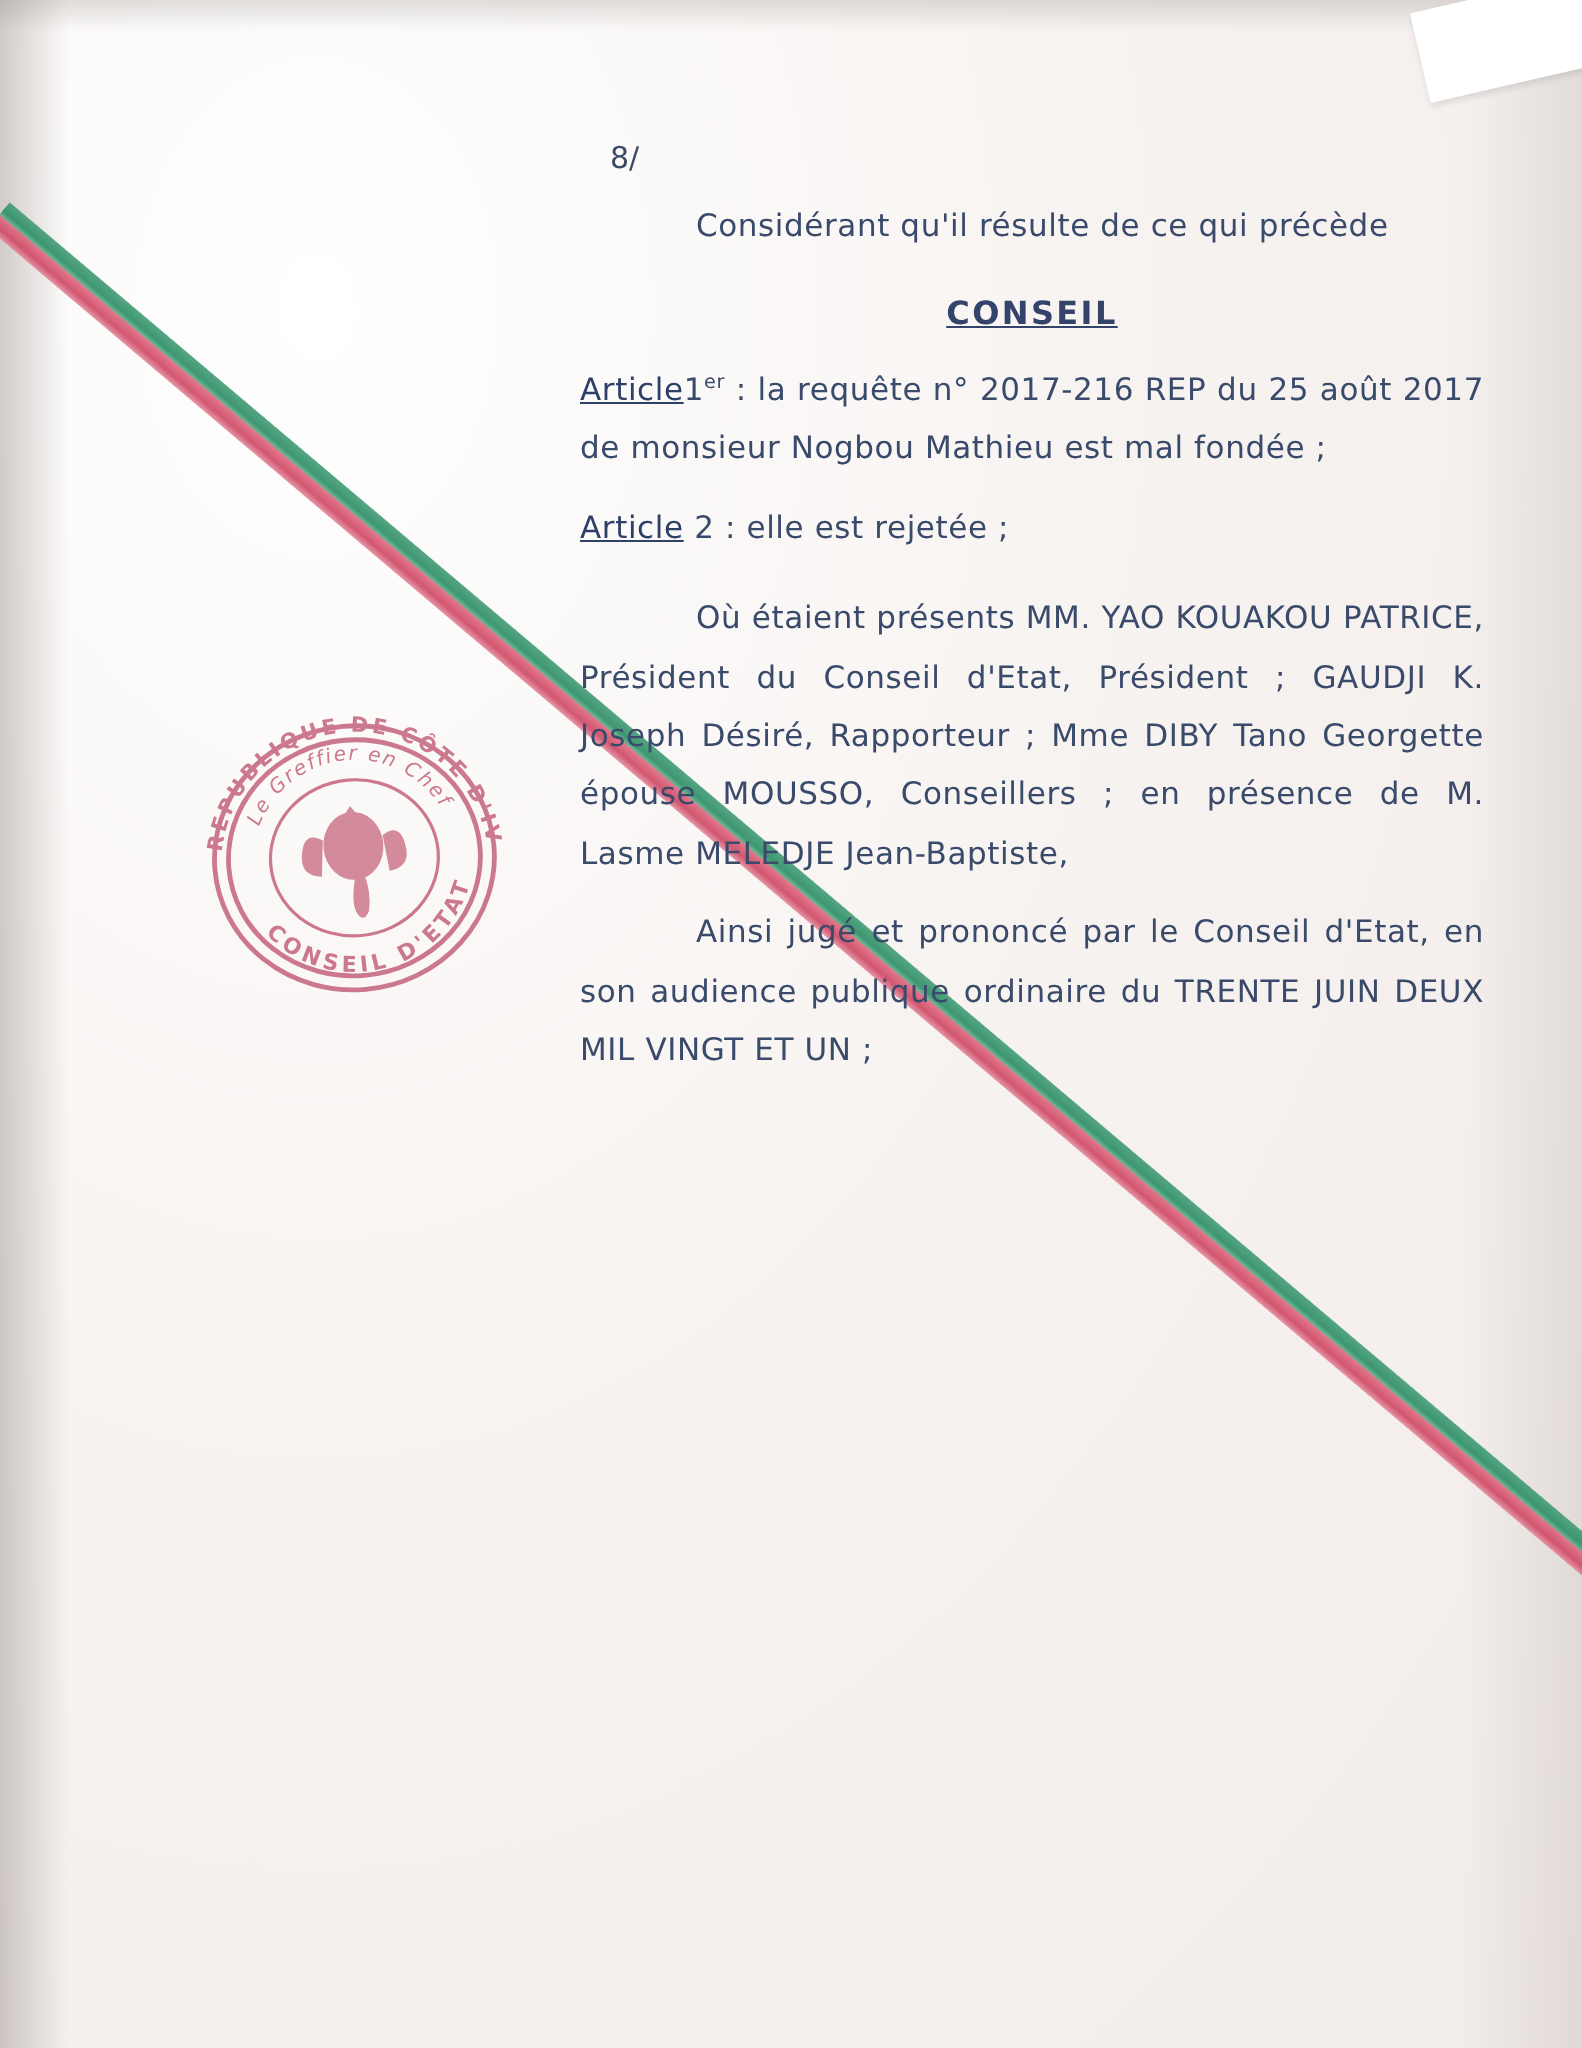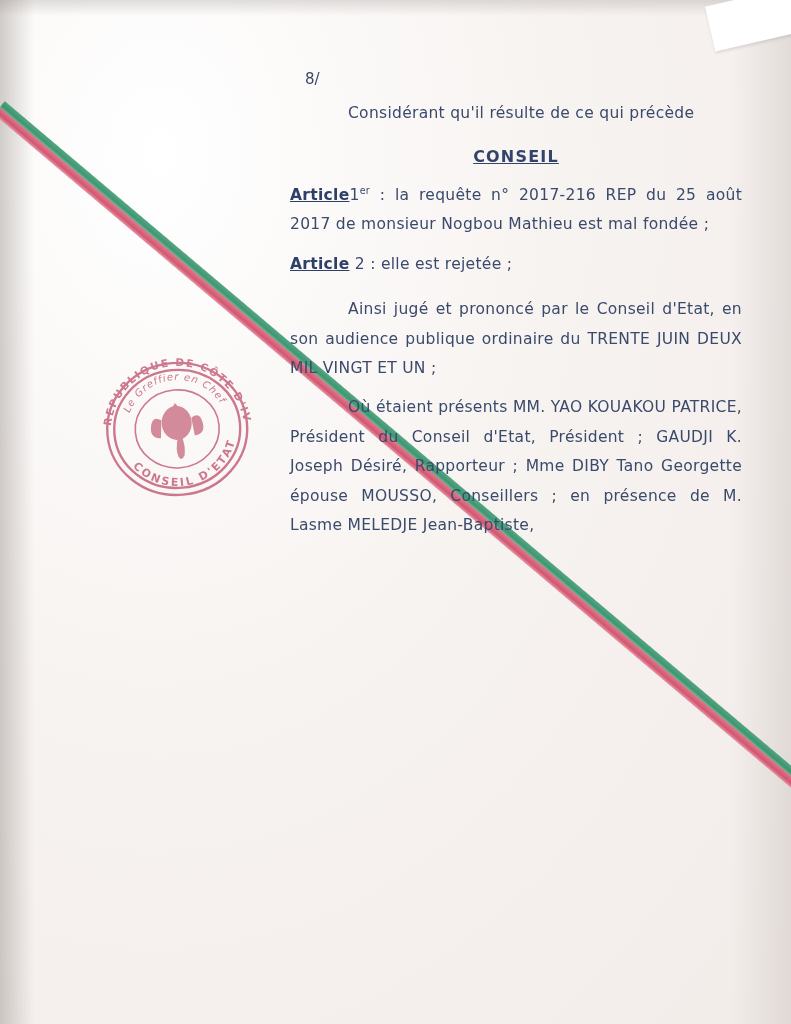--- a/index.html
+++ b/index.html
@@ -121,21 +121,21 @@
   .heading {
     text-align: center;
     font-weight: bold;
     text-decoration: underline;
     letter-spacing: 1.2px;
     margin: 14px 0 8px 0;
     font-size: 16px;
     color: #33436a;
   }
   .article-label {
-    font-weight: bold;
+    font-weight: normal;
     text-decoration: underline;
     color: #2f4068;
   }
   .article-num { font-weight: normal; text-decoration: none; }
   sup { font-size: 0.62em; }
   .spacer { height: 6px; }
 </style>
 </head>
 <body>
 
@@ -202,16 +202,16 @@
       <span class="article-label">Article</span>
       <span class="article-num">2</span>
       <span class="article-num">:</span>
       <span>elle est rejetée ;</span>
     </p>
 
 
 
     <div class="spacer"></div>
 
+    <p class="para indent">Où étaient présents MM. YAO KOUAKOU PATRICE, Président du Conseil d'Etat, Président ; GAUDJI K. Joseph Désiré, Rapporteur ; Mme DIBY Tano Georgette  épouse  MOUSSO, Conseillers ; en présence de M. Lasme MELEDJE Jean-Baptiste,</p>
     <p class="para indent">Ainsi jugé et prononcé par le Conseil d'Etat, en son audience publique ordinaire du TRENTE JUIN DEUX MIL VINGT ET UN ;</p>
-    <p class="para indent">Où étaient présents MM. YAO KOUAKOU PATRICE, Président du Conseil d'Etat, Président ; GAUDJI K. Joseph Désiré, Rapporteur ; Mme DIBY Tano Georgette  épouse  MOUSSO, Conseillers ; en présence de M. Lasme MELEDJE Jean-Baptiste,</p>
   </div>
 </div>
 
 </body></html>

